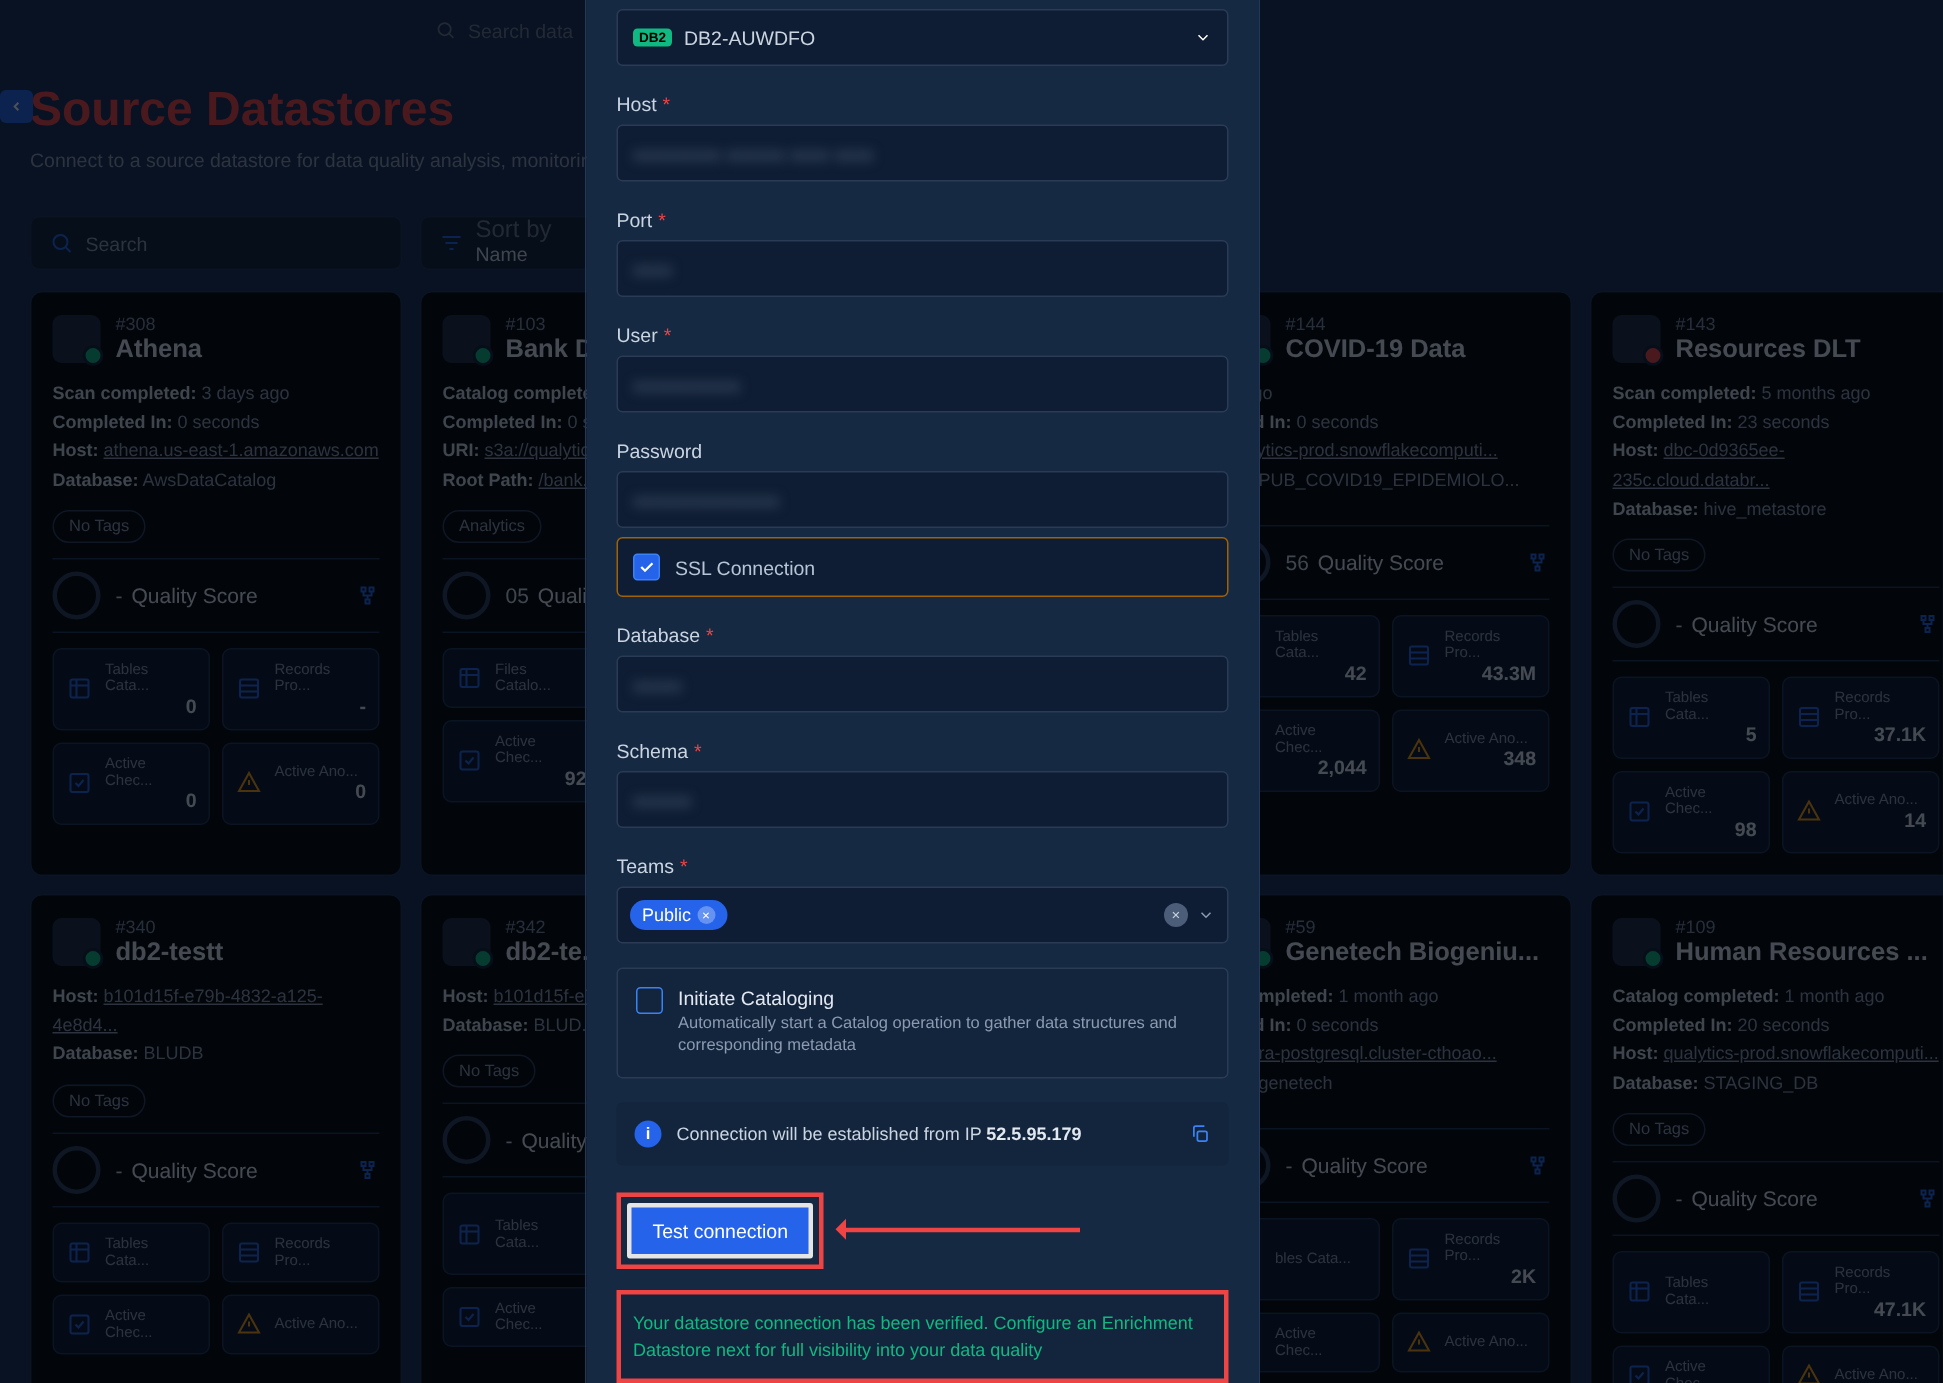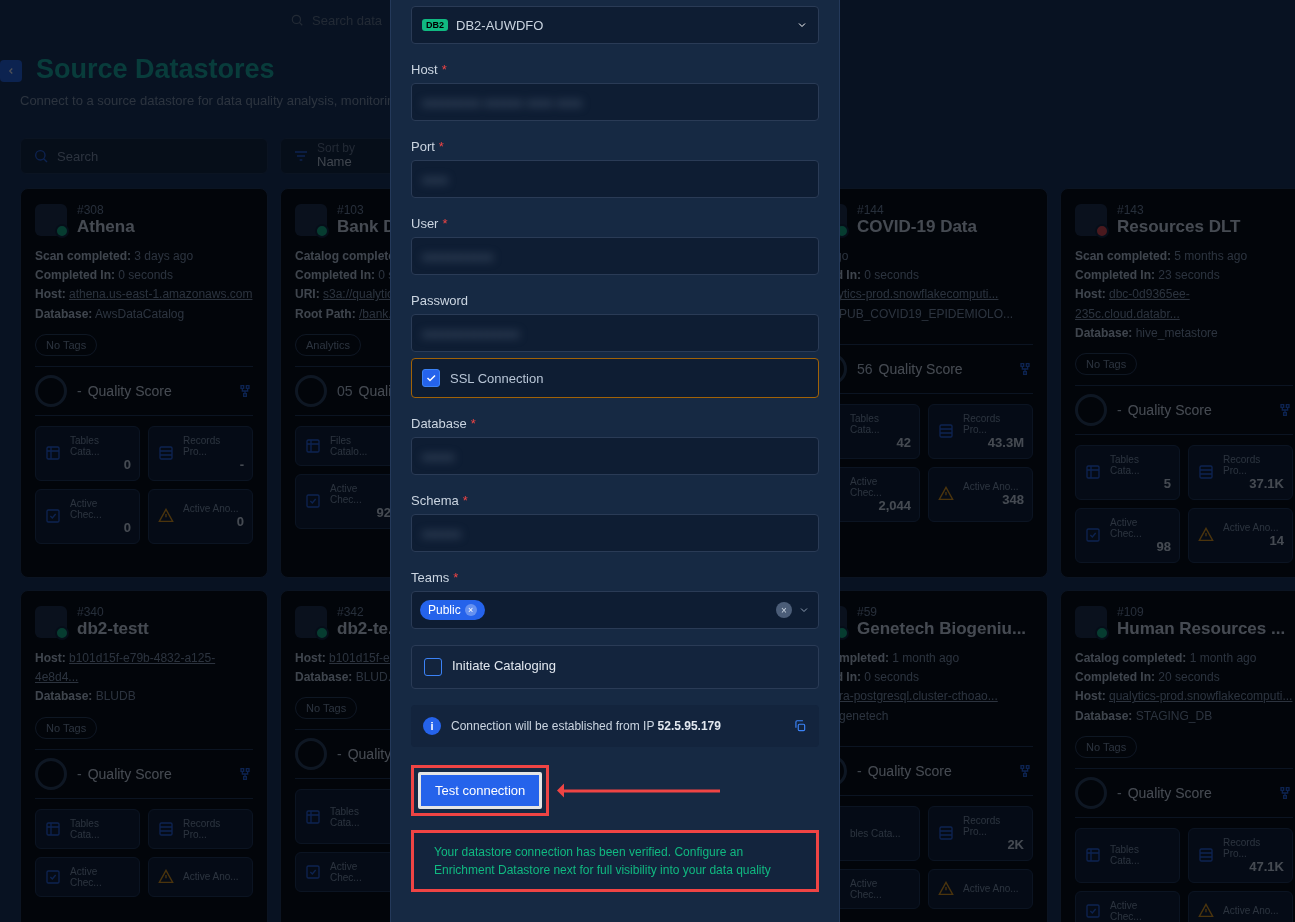--- a/index.html
+++ b/index.html
@@ -44,25 +44,24 @@
   border-radius: 4px;
   display: flex;
   align-items: center;
   justify-content: center;
   color: #fff;
 }
 .page-header {
   padding: 14px 20px 30px;
 }
 .page-title {
-  font-size: 27px;
+  font-size: 32px;
   font-weight: 600;
-  color: #14b8a6;
+  color: #ef4444;
   margin-bottom: 8px;
-  margin-left: 16px;
 }
 .page-subtitle {
   color: #8b9bb0;
   font-size: 13px;
 }
 .filters-row {
   display: flex;
   gap: 12px;
   padding: 0 20px 14px;
 }
@@ -72,21 +71,21 @@
   border: 1px solid #1e3150;
   border-radius: 6px;
   display: flex;
   align-items: center;
   padding: 0 12px;
   gap: 8px;
   color: #8b9bb0;
 }
 .filter-search { width: 248px; }
 .filter-sort { width: 220px; }
-.sort-label-sm { font-size: 12px; color:#6b7a8e; line-height:1;}
+.sort-label-sm { font-size: 16px; color:#6b7a8e; line-height:1;}
 .sort-val { font-size:13px; color:#cbd5e1; line-height:1.2;}
 .cards-grid {
   display: grid;
   grid-template-columns: repeat(5, 248px);
   gap: 12px;
   padding: 0 20px;
 }
 .card {
   background: #000000;
   border: 1px solid #1e3150;
@@ -312,21 +311,21 @@
 .arrow-line::before {
   content:"";
   position:absolute;
   left:-10px; top:-6px;
   border: 7px solid transparent;
   border-right-color:#ef4444;
 }
 .verify-box {
   margin-top: 14px;
   border: 3px solid #ef4444;
-  padding: 10px 20px;
+  padding: 10px 8px;
   background:#13243d;
 }
 .verify-text {
   color:#10b981;
   font-size:12px;
   line-height:1.5;
 }
 svg { display:block;}
 </style>
 </head>
@@ -1097,20 +1096,21 @@
           </svg>
       </span>
     </div>
   </div>
 
   
   <div class="catalog-box">
     <div class="checkbox"></div>
     <div>
       <div class="catalog-title">Initiate Cataloging</div>
+      <div class="catalog-desc">Automatically start a Catalog operation to gather data structures and corresponding metadata</div>
     </div>
   </div>
 
   
   <div class="info-banner">
     <span class="info-ico">i</span>
     <span class="info-text"><span>Connection will be established from IP </span><b>52.5.95.179</b></span>
     <span class="copy-ico">
       <svg width="14" height="14" viewBox="0 0 24 24" fill="none" stroke="currentColor" stroke-width="2">
           <rect x="9" y="9" width="11" height="11" rx="2"></rect>

